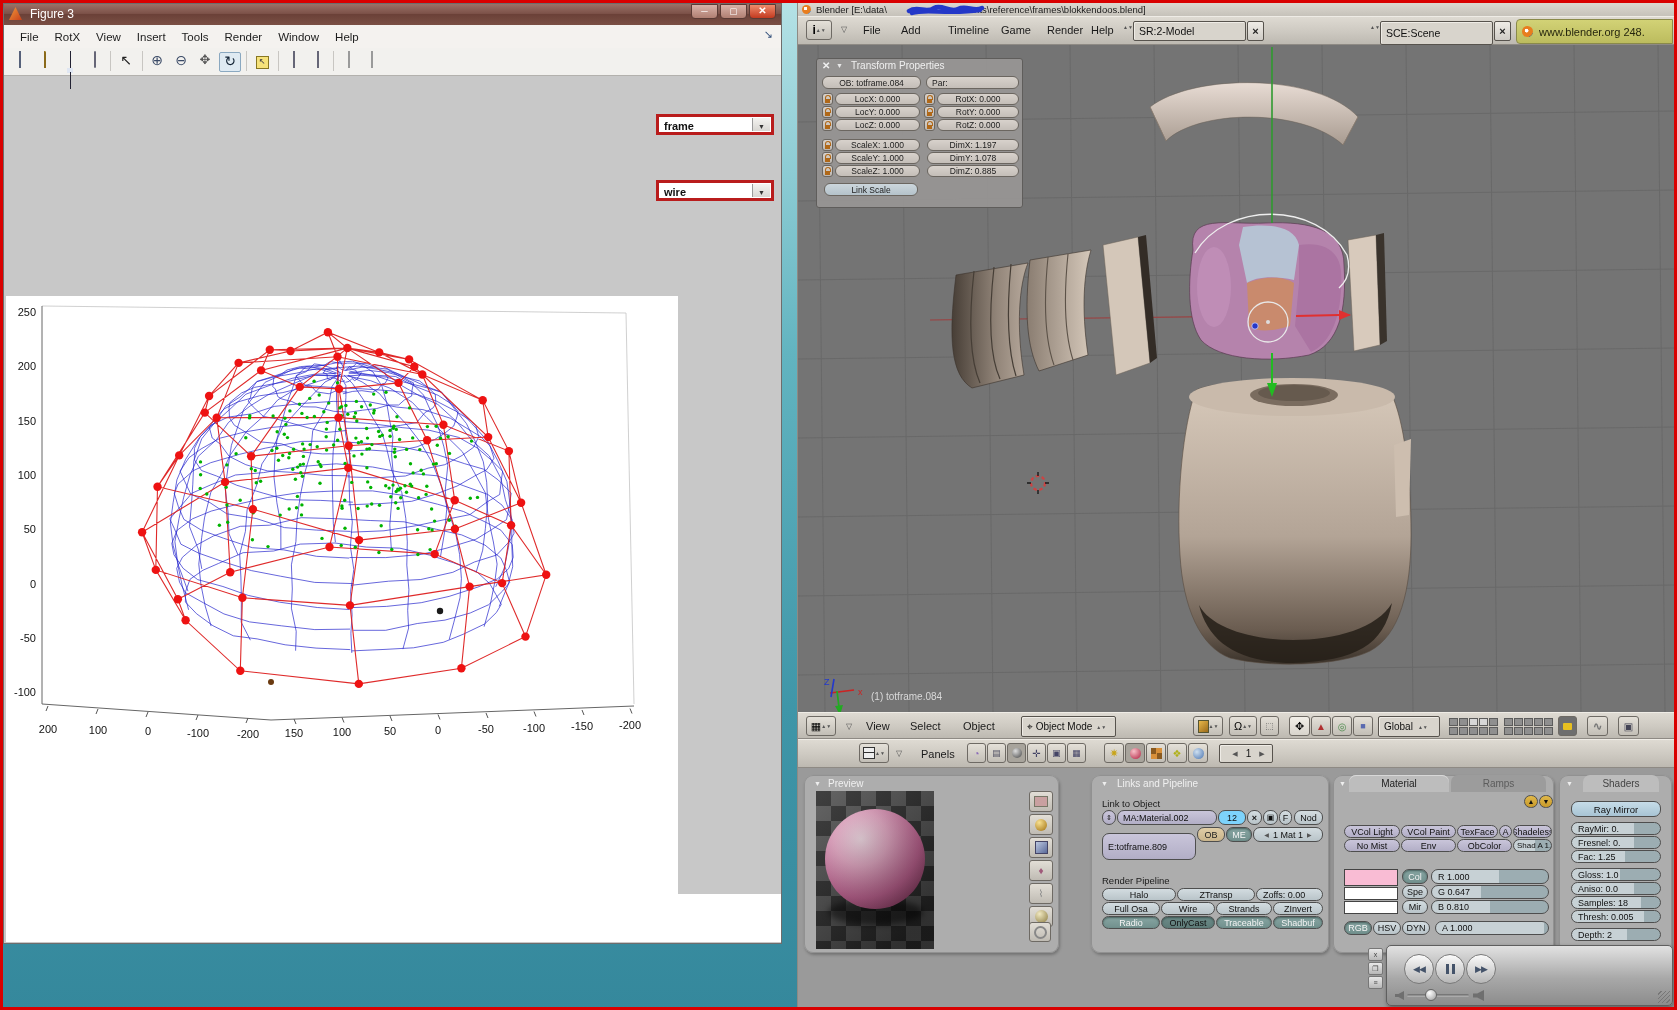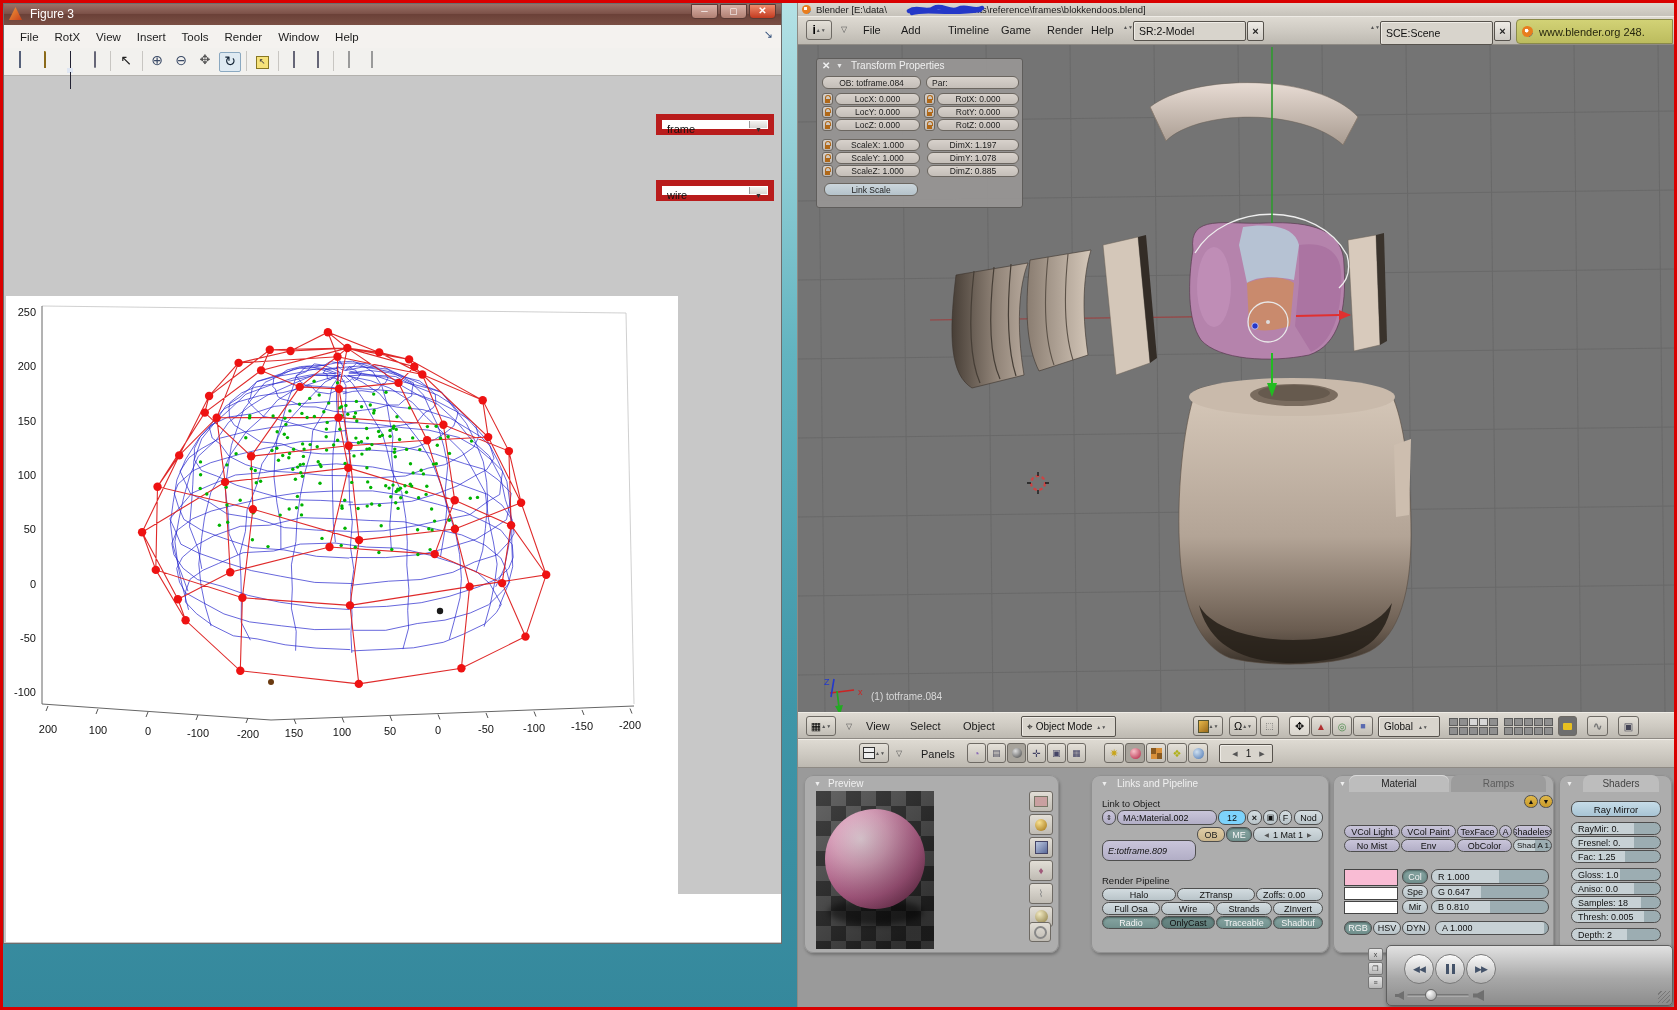--- a/index.html
+++ b/index.html
@@ -21,21 +21,21 @@
   .tsep{position:absolute;top:3px;width:1px;height:20px;background:#c8c6c2;}
   .page{width:11px;height:14px;background:#fff;border:1px solid #56617a;margin:2px auto;}
   .folder{width:14px;height:9px;background:#e8c34a;border:1px solid #8a6a1a;margin:5px auto;border-radius:1px 3px 1px 1px;}
   .floppy{width:12px;height:12px;background:#3a56b0;border:1px solid #223;margin:3px auto;}
   .floppy:before{content:"";display:block;width:6px;height:5px;background:#dfe6f2;margin:1px auto 0;}
   .printer{width:14px;height:9px;background:#b9bcc4;border:1px solid #667;margin:5px auto;border-radius:2px;}
   .cbar{width:8px;height:15px;margin:2px auto;border:1px solid #667;background:linear-gradient(180deg,#f5e24a,#58c08a,#2a4ad0);}
   .legico{width:13px;height:13px;margin:3px auto;border:1px solid #667;background:repeating-linear-gradient(180deg,#fff 0 2px,#b0c8e8 2px 4px);}
   .grayico{width:13px;height:11px;margin:4px auto;border:1px solid #9a9a9a;background:#d6d6d6;}
   .pressed{background:#dfeaf2;border:1px solid #8aa8c0;border-radius:2px;}
-  .mlcombo{background:#fff;border:6px solid #b91c1c;box-sizing:border-box;font-size:11px;color:#111;}
+  .mlcombo{background:#fff;border:3px solid #b91c1c;box-sizing:border-box;font-size:11px;color:#111;font-weight:bold;}
   .mlcombo .dd{position:absolute;right:1px;top:1px;bottom:1px;width:17px;background:linear-gradient(180deg,#f4f3f0,#d8d6d2);border-left:1px solid #9a9a9a;text-align:center;font-size:7px;color:#333;line-height:17px;}
   .cell{position:absolute;left:0;width:87px;height:66px;background:#f2f2f2;border:1px solid #7d7d7d;box-sizing:border-box;font-size:10.5px;color:#1a1a1a;display:flex;align-items:center;justify-content:center;}
   
   #blwin{left:797px;top:3px;width:877px;height:1004px;background:#d2cec6;border-left:1px solid #8e8a84;box-sizing:border-box;}
   #bltitle{left:0;top:0;width:100%;height:13px;background:linear-gradient(180deg,#dcd8d0,#c6c2ba);font-size:9.5px;color:#1a1a1a;}
   .bhdr{background:linear-gradient(180deg,#dedad2 0%,#cdc9c1 55%,#bdb9b1 100%);border-top:1px solid #efece6;border-bottom:1px solid #8e8a84;box-sizing:border-box;}
   .bmenu{font-size:11px;color:#1a1a1a;}
   .bfield{background:#d8d4cc;border:1px solid #57534d;border-radius:2px;box-sizing:border-box;font-size:10.5px;color:#111;display:flex;align-items:center;padding-left:5px;box-shadow:inset 1px 1px 0 #efece6;}
   .xbtn{background:linear-gradient(180deg,#efece6,#cfccc6);border:1px solid #57534d;border-radius:2px;box-sizing:border-box;font-weight:bold;font-size:11px;color:#222;display:flex;align-items:center;justify-content:center;}
   .stp{display:inline-flex;flex-direction:column;justify-content:center;font-size:5px;line-height:4px;color:#555;}
@@ -684,21 +684,21 @@
         <span class="a" style="left:10px;top:5px;font-size:7px;color:#eee;">▼</span>
         <span class="a phead" style="left:26px;top:3px;">Links and Pipeline</span>
         <span class="a" style="left:11px;top:23px;font-size:9.5px;color:#1a1a1a;">Link to Object</span>
         <span class="bb lav" style="left:11px;top:35px;width:14px;height:15px;font-size:7px;">⇕</span>
         <span class="bb lav" style="left:26px;top:35px;width:100px;height:15px;justify-content:flex-start;padding-left:5px;">MA:Material.002</span>
         <span class="bb" style="left:127px;top:35px;width:28px;height:15px;background:#7dd3fc;">12</span>
         <span class="bb" style="left:156px;top:35px;width:15px;height:15px;font-weight:bold;">×</span>
         <span class="bb" style="left:172px;top:35px;width:15px;height:15px;font-size:8px;">▣</span>
         <span class="bb" style="left:188px;top:35px;width:13px;height:15px;">F</span>
         <span class="bb" style="left:203px;top:35px;width:29px;height:15px;">Nod</span>
-        <span class="bb lav" style="left:11px;top:65px;width:94px;height:21px;justify-content:flex-start;padding-left:5px;font-style:italic;">E:totframe.809</span>
+        <span class="bb lav" style="left:11px;top:58px;width:94px;height:27px;justify-content:flex-start;padding-left:5px;">E:totframe.809</span>
         <span class="bb tan" style="left:106px;top:52px;width:28px;height:15px;">OB</span>
         <span class="bb on" style="left:135px;top:52px;width:26px;height:15px;">ME</span>
         <span class="bb" style="left:162px;top:52px;width:70px;height:15px;">
             <span style="font-size:6px;color:#555;margin-right:4px;">◀</span>
             <span>1 Mat 1</span>
             <span style="font-size:6px;color:#555;margin-left:4px;">▶</span>
           </span>
         <span class="a" style="left:11px;top:100px;font-size:9.5px;color:#1a1a1a;">Render Pipeline</span>
         <span class="bb" style="left:11px;top:113px;width:74px;height:13px;">Halo</span>
         <span class="bb" style="left:86px;top:113px;width:78px;height:13px;">ZTransp</span>

